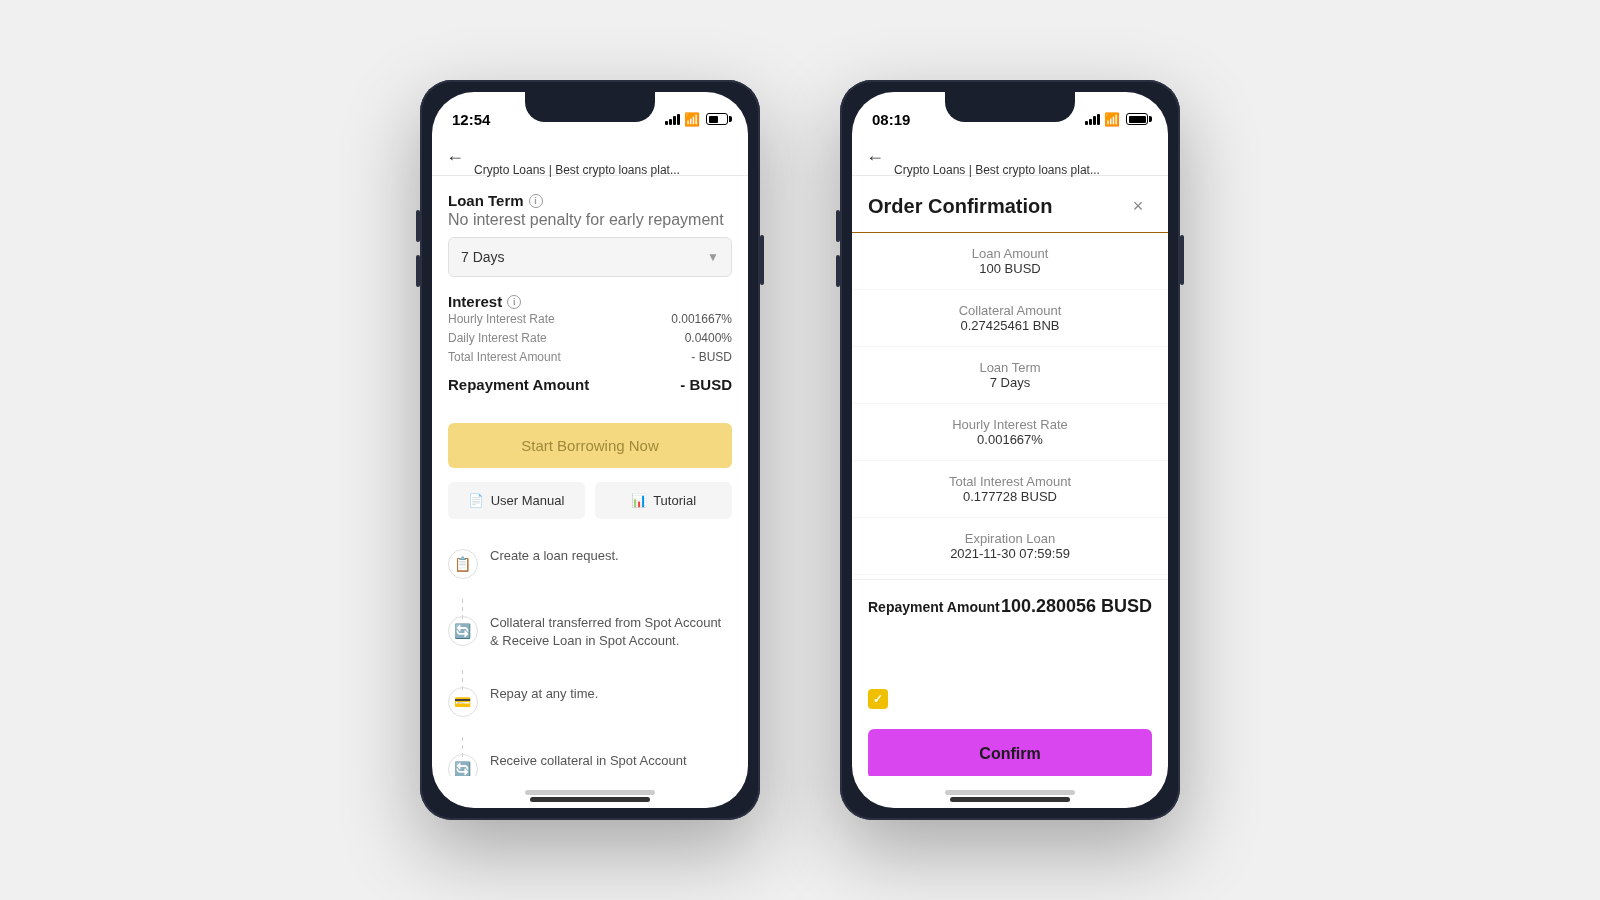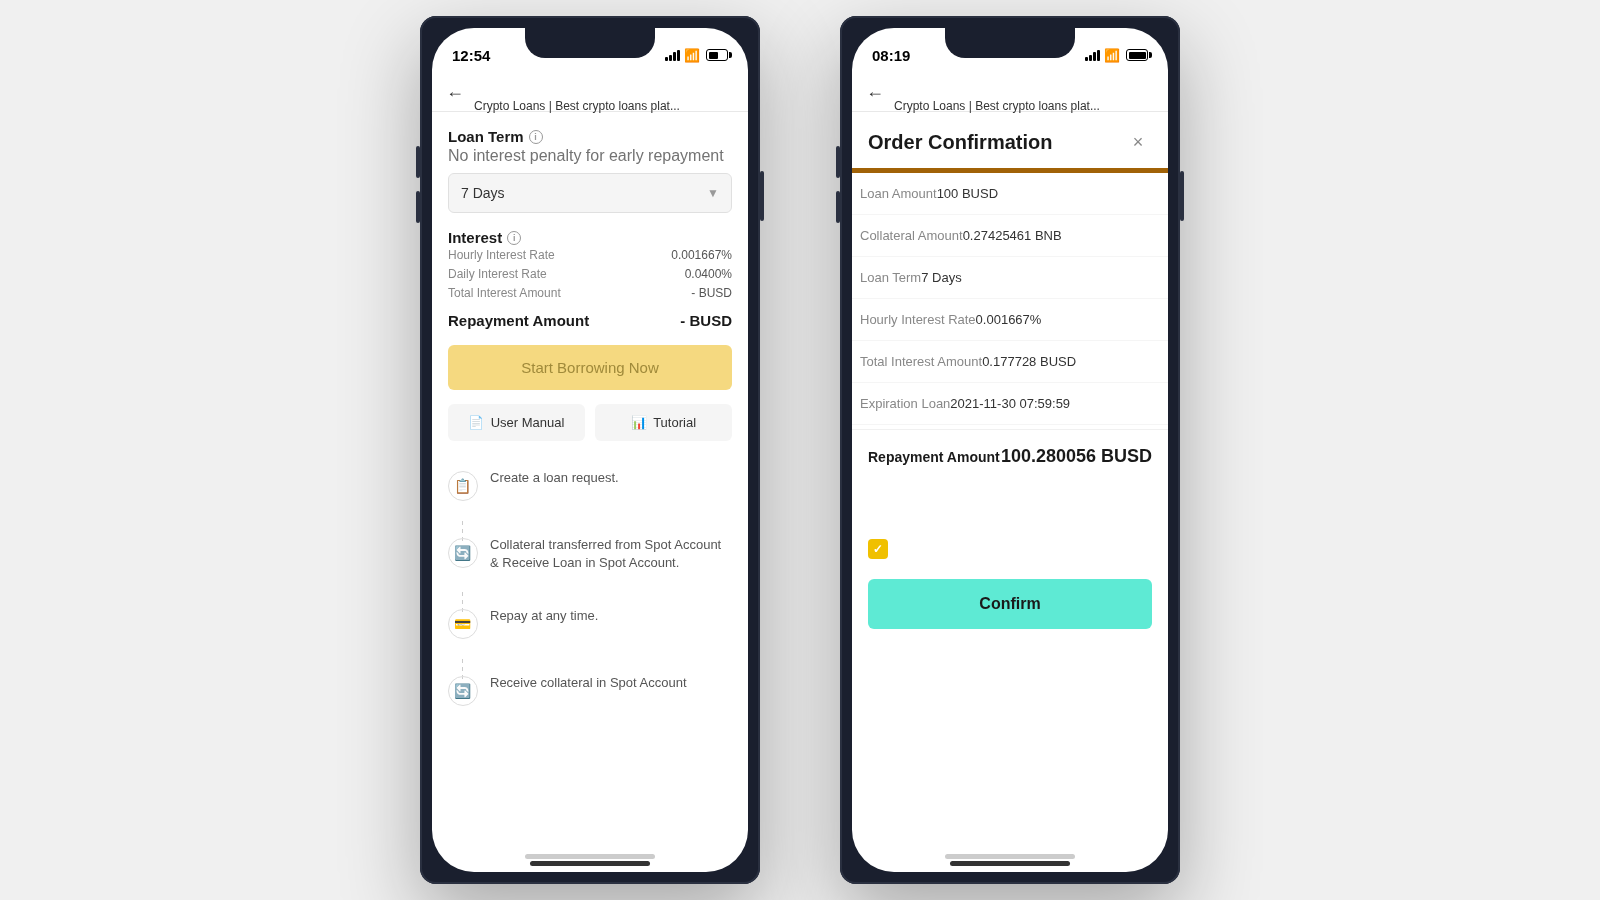--- a/index.html
+++ b/index.html
@@ -17,23 +17,23 @@
       gap: 80px;
       align-items: center;
       justify-content: center;
       width: 100%;
       height: 100%;
     }
 
     
     .phone {
       width: 340px;
-      height: 868px;
+      height: 740px;
       background: #1a1f2e;
-      border-radius: 16px;
+      border-radius: 32px;
       position: relative;
       padding: 12px;
       box-shadow: 0 30px 80px rgba(0,0,0,0.3), inset 0 0 0 2px #2a3040;
     }
     .phone-inner {
       width: 100%;
       height: 100%;
       background: #fff;
       border-radius: 42px;
       overflow: hidden;
@@ -191,20 +191,21 @@
       width: 100%;
       padding: 14px;
       background: #f5d980;
       border: none;
       border-radius: 6px;
       font-size: 15px;
       color: #a08a3a;
       font-weight: 500;
       margin-bottom: 14px;
       cursor: pointer;
+      margin-top: 14px;
     }
 
     .action-buttons {
       display: flex;
       gap: 10px;
       margin-bottom: 20px;
     }
     .action-btn {
       flex: 1;
       padding: 11px;
@@ -254,44 +255,45 @@
       overflow-y: auto;
       padding: 0;
     }
     .modal-content::-webkit-scrollbar { display: none; }
 
     .modal-header {
       padding: 16px 16px 12px;
       display: flex;
       justify-content: space-between;
       align-items: center;
-      border-bottom: 5px solid #a16207;
+      border-bottom: 1px solid #a16207;
     }
     .modal-title {
       font-size: 20px;
       font-weight: 700;
       color: #1a1a1a;
     }
     .close-btn {
       font-size: 18px;
       color: #888;
       cursor: pointer;
       width: 28px;
       height: 28px;
       display: flex;
       align-items: center;
       justify-content: center;
     }
 
     .detail-row {
       display: flex;
-      justify-content: flex-start;
+      justify-content: center;
       align-items: center;
       padding: 13px 8px;
       border-bottom: 1px solid #f5f5f5;
+      flex-direction: column;
     }
     .detail-label {
       font-size: 13px;
       color: #888;
     }
     .detail-value {
       font-size: 13px;
       color: #333;
       font-weight: 500;
     }
@@ -344,21 +346,21 @@
       color: #f0c000;
       text-decoration: underline;
     }
 
     .confirm-btn-wrap {
       padding: 10px 16px 16px;
     }
     .confirm-btn {
       width: 100%;
       padding: 16px;
-      background: #5eead4;
+      background: #d946ef;
       border: none;
       border-radius: 6px;
       font-size: 16px;
       font-weight: 700;
       color: #1a1a1a;
       cursor: pointer;
     }
 
     
     .bottom-bar {

